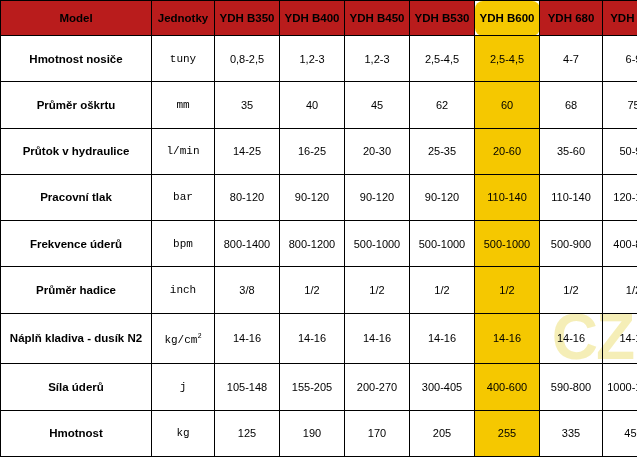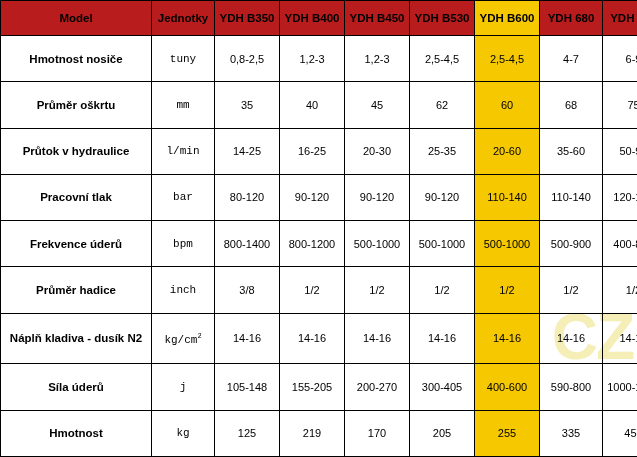--- a/index.html
+++ b/index.html
@@ -62,20 +62,21 @@
   }
   tbody td.unit {
     font-size: 11px;
     font-family: Liberation Mono, monospace;
   }
   td.hl {
     background: #f5c800;
   }
   th.hl {
     background: #f5c800;
+    border-radius: 8px;
   }
   sup.sup {
     font-size: 7px;
     vertical-align: super;
   }
 </style>
 </head>
 <body>
 
 <div class="watermark">CZ</div>
@@ -180,21 +181,21 @@
       <td>200-270</td>
       <td>300-405</td>
       <td class="hl">400-600</td>
       <td>590-800</td>
       <td>1000-1365</td>
     </tr>
     <tr>
       <td class="rowlabel">Hmotnost</td>
       <td class="unit">kg</td>
       <td>125</td>
-      <td>219</td>
+      <td>190</td>
       <td>170</td>
       <td>205</td>
       <td class="hl">255</td>
       <td>335</td>
       <td>450</td>
     </tr>
   </tbody>
 </table>
 
 </body></html>

